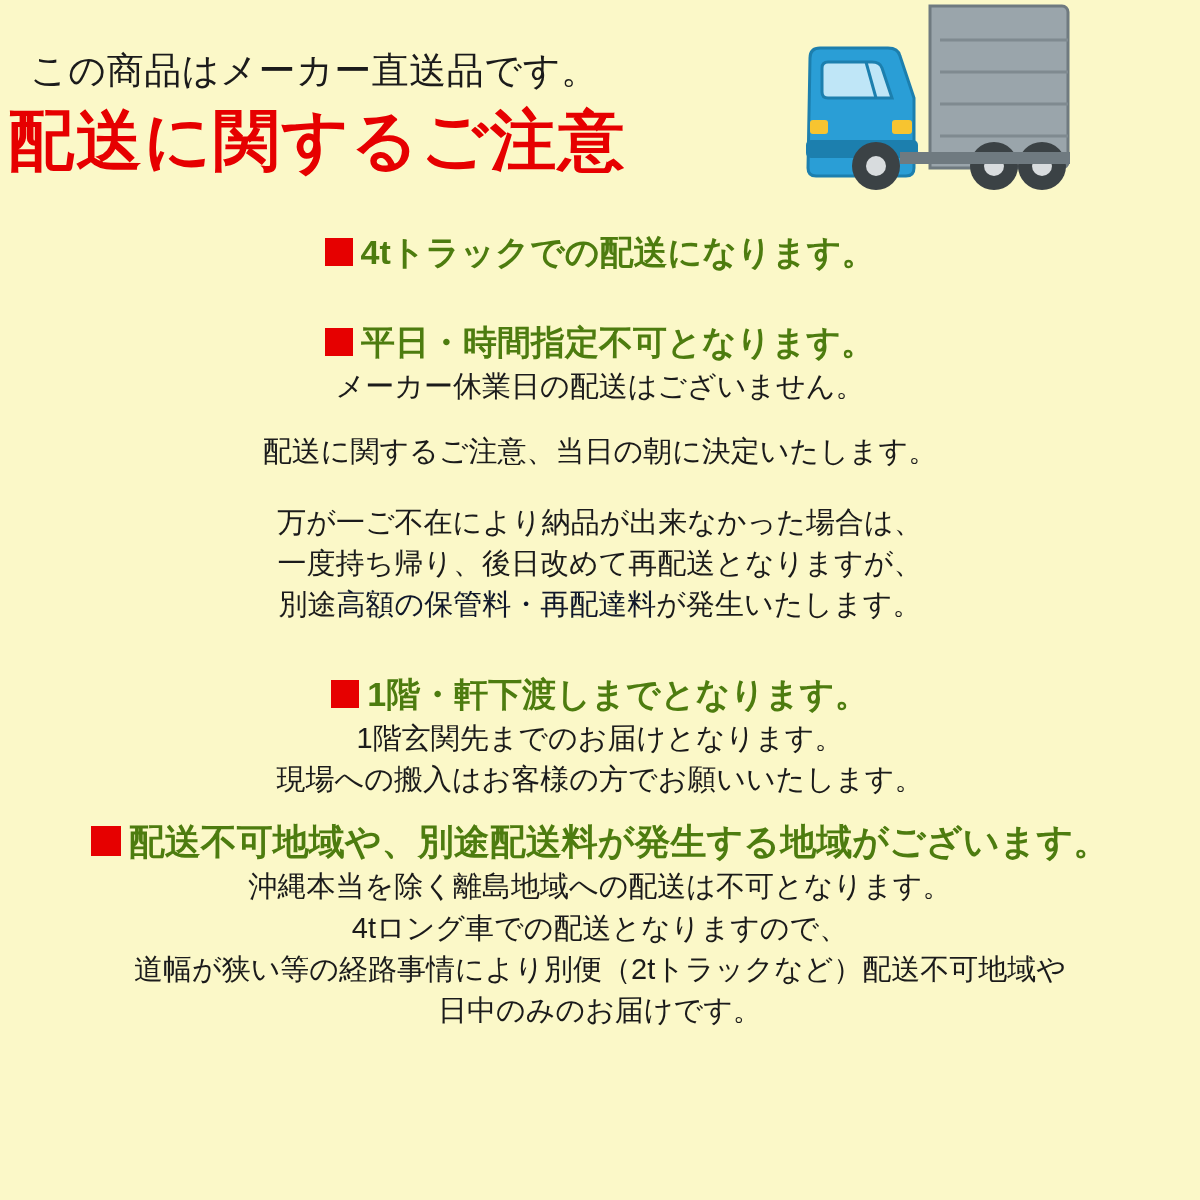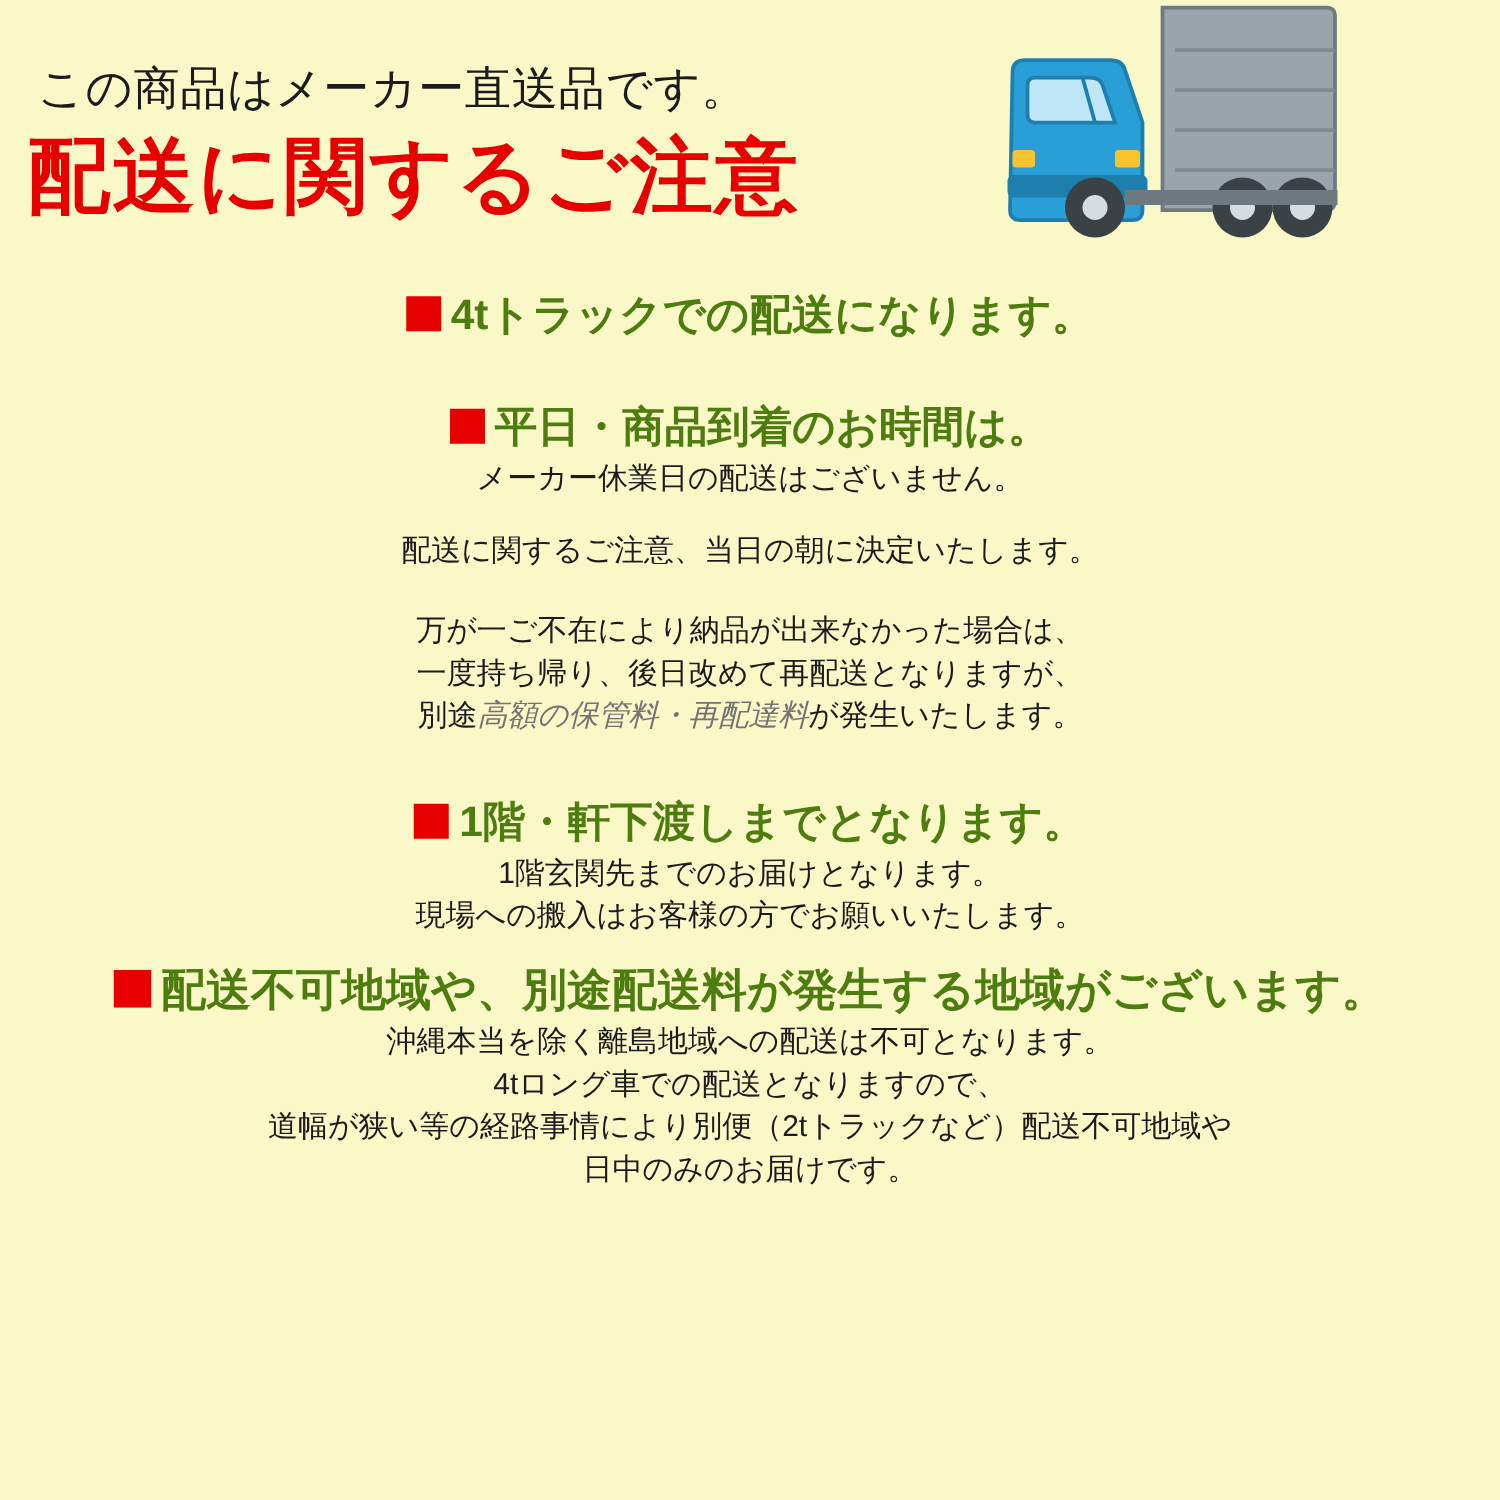--- a/index.html
+++ b/index.html
@@ -26,21 +26,21 @@
     position: absolute;
     left: 30px;
     top: 46px;
     font-size: 37px;
     letter-spacing: 0.5px;
     color: #1b1b1b;
     white-space: nowrap;
   }
   .headline {
     position: absolute;
-    left: 22px;
+    left: 8px;
     top: 96px;
     font-size: 66px;
     font-weight: bold;
     color: #e60000;
     letter-spacing: 2px;
     white-space: nowrap;
   }
 
   
   .truck {
@@ -71,28 +71,27 @@
   }
   .bullet {
     display: inline-block;
     width: 28px;
     height: 28px;
     background: #e60000;
     margin-right: 8px;
     vertical-align: -2px;
   }
   .item-sub {
-    font-size: 24px;
+    font-size: 29px;
     color: #1b1b1b;
     line-height: 1.42;
     white-space: nowrap;
   }
   .em-red {
-    color: #737373;
-    font-style: italic;
+    color: #0f172a;
   }
 
   
   #item-0 { margin-top: 8px; margin-bottom: 44px; }
   #item-1 { margin-bottom: 24px; }
   #item-2 { margin-bottom: 30px; }
   #item-3 { margin-bottom: 46px; }
   #item-4 { margin-bottom: 18px; }
   #item-5 .item-head { font-size: 36px; }
   #item-5 { margin-bottom: 0; }
@@ -141,21 +140,21 @@
   <div class="items">
 
     <div class="item" id="item-0">
       <div class="item-head">
         <span class="bullet"></span><span>4tトラックでの配送になります。</span>
       </div>
     </div>
 
     <div class="item" id="item-1">
       <div class="item-head">
-        <span class="bullet"></span><span>平日・商品到着のお時間は。</span>
+        <span class="bullet"></span><span>平日・時間指定不可となります。</span>
       </div>
       <div class="item-sub">メーカー休業日の配送はございません。</div>
     </div>
 
     <div class="item" id="item-2">
       <div class="item-sub">配送に関するご注意、当日の朝に決定いたします。</div>
     </div>
 
     <div class="item" id="item-3">
       <div class="item-sub">万が一ご不在により納品が出来なかった場合は、</div>

